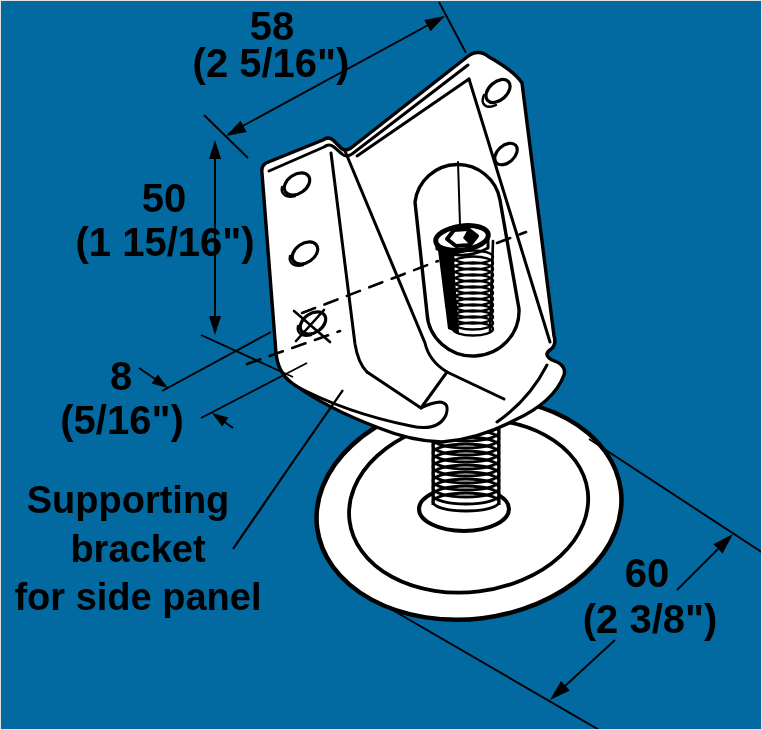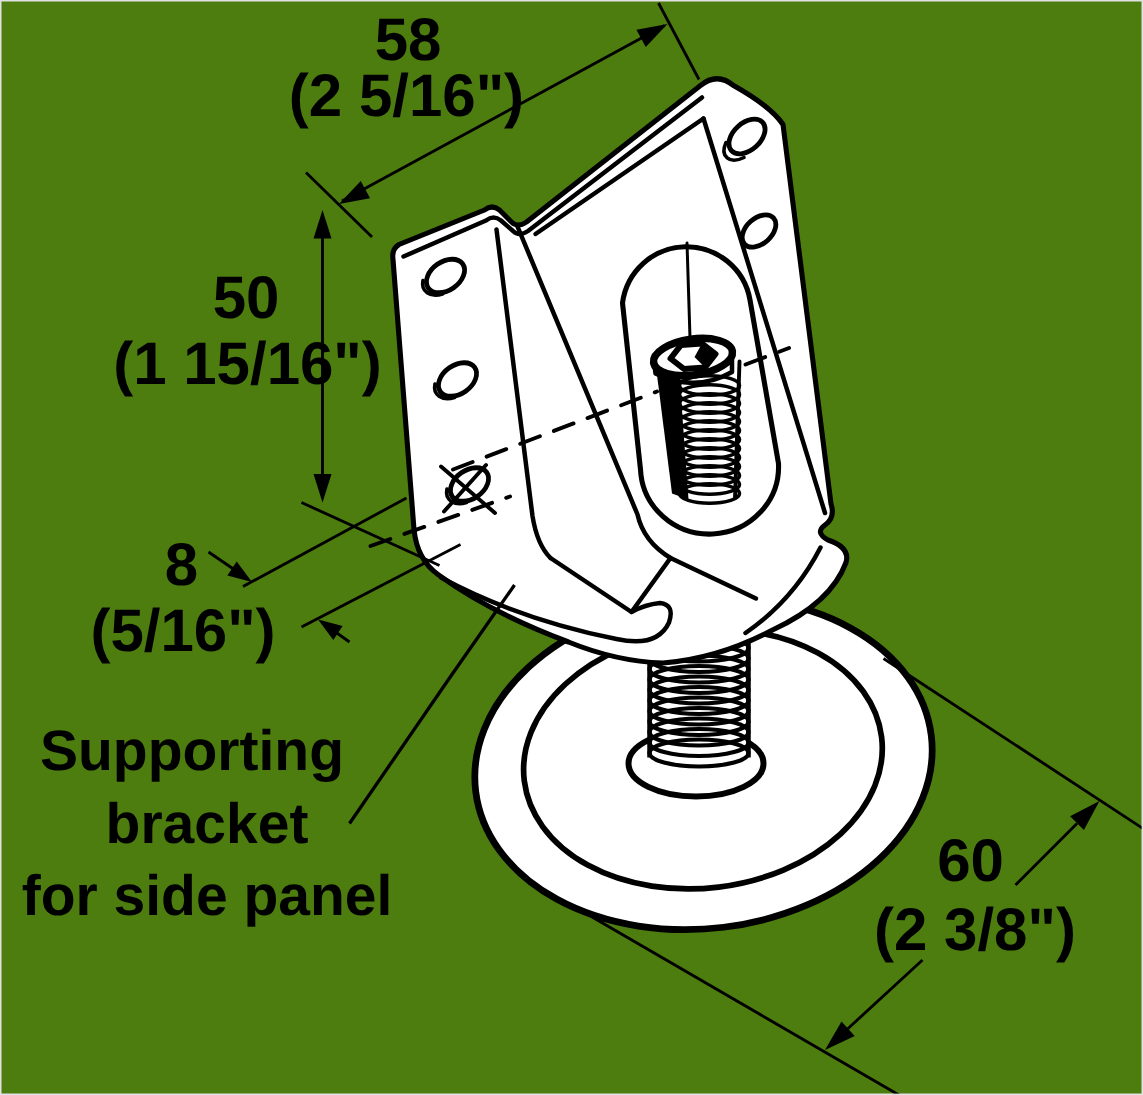--- a/index.html
+++ b/index.html
@@ -1,16 +1,16 @@
 <!DOCTYPE html>
 <html><head>
 <meta charset="utf-8">
 <style>
   html,body{margin:0;padding:0;background:#fff;}
-  .stage{width:762px;height:730px;background:#4d7c0f;border:1px solid #e2e2e2;box-sizing:border-box;overflow:hidden;}
+  .stage{width:762px;height:730px;background:#0369a1;border:1px solid #e2e2e2;box-sizing:border-box;overflow:hidden;}
   svg{display:block;}
   .dim-text{
     font-family:"Liberation Sans", sans-serif;
     font-weight:bold;
     font-size:40px;
     fill:#000;
     text-anchor:middle;
   }
   .ann-text{
     font-family:"Liberation Sans", sans-serif;

